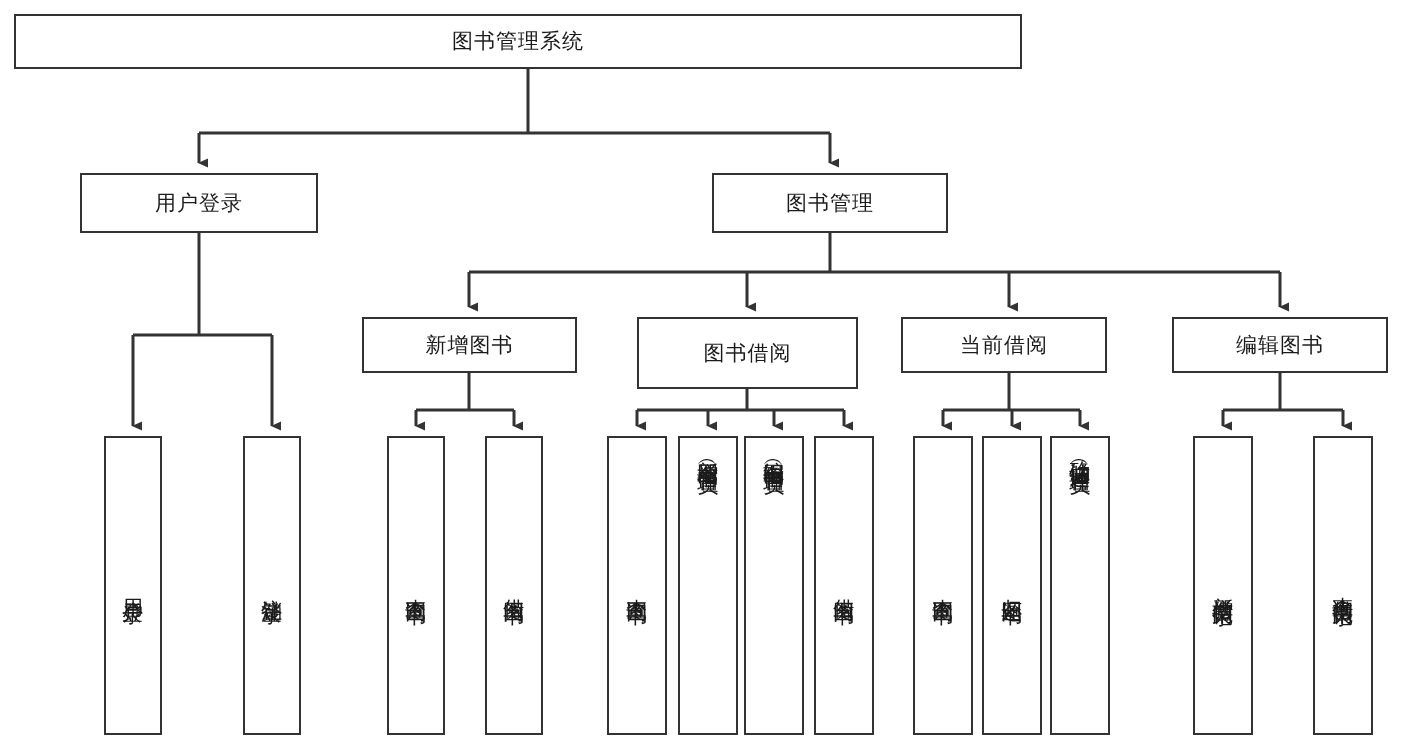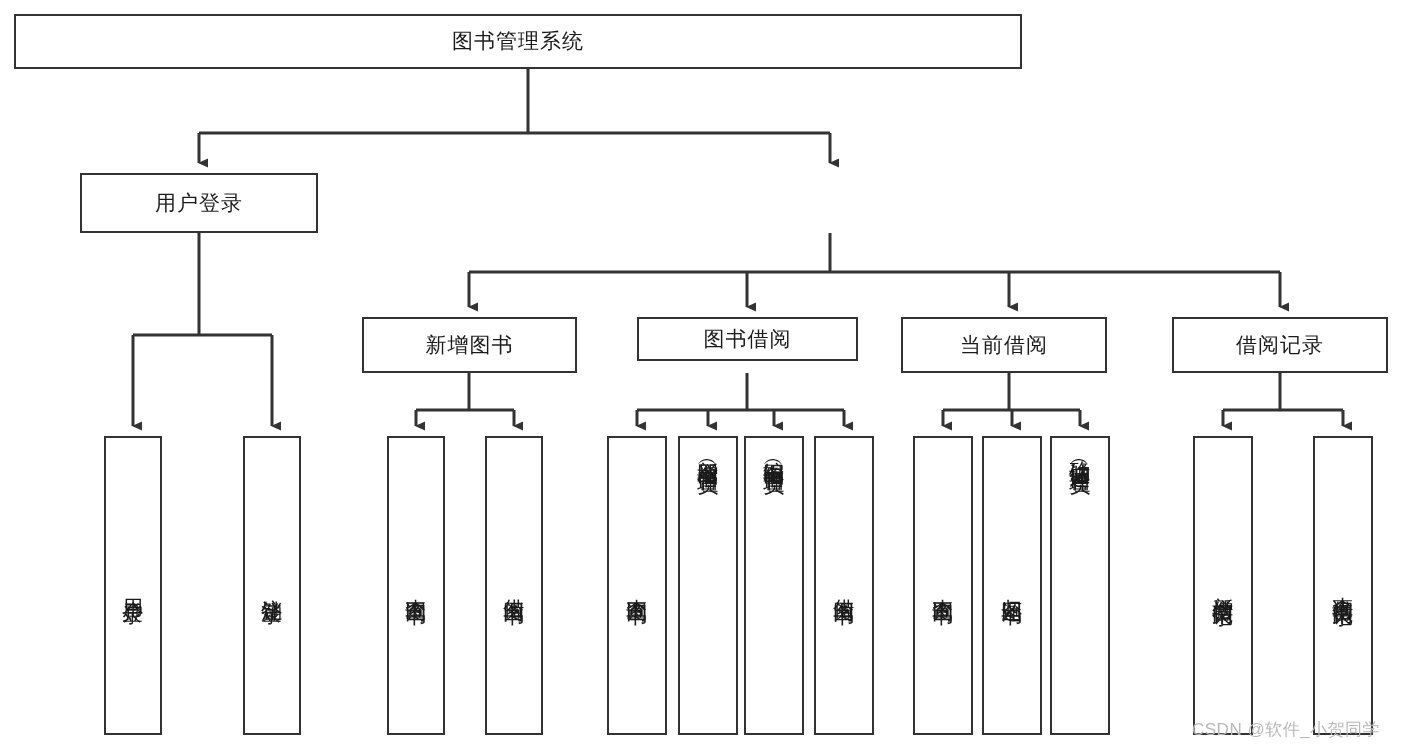--- a/index.html
+++ b/index.html
@@ -116,32 +116,35 @@
       </g>
   </svg>
 
   <div class="node horizontal" style="left: 14px; top: 14px; width: 1008px; height: 55px; text-align: right;">
     <span>图书管理系统</span>
   </div>
 
   <div class="node horizontal" style="left: 80px; top: 173px; width: 238px; height: 60px;">
     <span>用户登录</span>
   </div>
+  <div class="node horizontal" style="left: 712px; top: 173px; width: 236px; height: 60px;">
+    <span>图书管理</span>
+  </div>
 
   <div class="node horizontal" style="left: 362px; top: 317px; width: 215px; height: 56px;">
     <span>新增图书</span>
   </div>
-  <div class="node horizontal" style="left: 637px; top: 317px; width: 221px; height: 44px; font-family: Liberation Serif, serif;">
+  <div class="node horizontal" style="left: 637px; top: 317px; width: 221px; height: 72px; font-family: Liberation Serif, serif;">
     <span>图书借阅</span>
   </div>
   <div class="node horizontal" style="left: 901px; top: 317px; width: 206px; height: 56px;">
     <span>当前借阅</span>
   </div>
   <div class="node horizontal" style="left: 1172px; top: 317px; width: 216px; height: 56px;">
-    <span>借阅记录</span>
+    <span>编辑图书</span>
   </div>
 
   <div class="node vertical center" style="left: 104px; top: 436px; width: 58px; height: 299px;">
     <span class="vlabel">用户登录</span>
   </div>
   <div class="node vertical center" style="left: 243px; top: 436px; width: 58px; height: 299px;">
     <span class="vlabel">注销登录</span>
   </div>
   <div class="node vertical center" style="left: 387px; top: 436px; width: 58px; height: 299px;">
     <span class="vlabel">查询图书</span>
@@ -170,15 +173,14 @@
   <div class="node vertical" style="left: 1050px; top: 436px; width: 60px; height: 299px;">
     <span class="vlabel">确认归还（管理员）</span>
   </div>
   <div class="node vertical center" style="left: 1193px; top: 436px; width: 60px; height: 299px;">
     <span class="vlabel">新增借阅记录</span>
   </div>
   <div class="node vertical center" style="left: 1313px; top: 436px; width: 60px; height: 299px;">
     <span class="vlabel">查询借阅记录</span>
   </div>
 
-  <div class="watermark" style="left: 1192px; top: 718px;">CSDN @软件_小贺同学</div>
 
 </div>
 
 </body></html>

